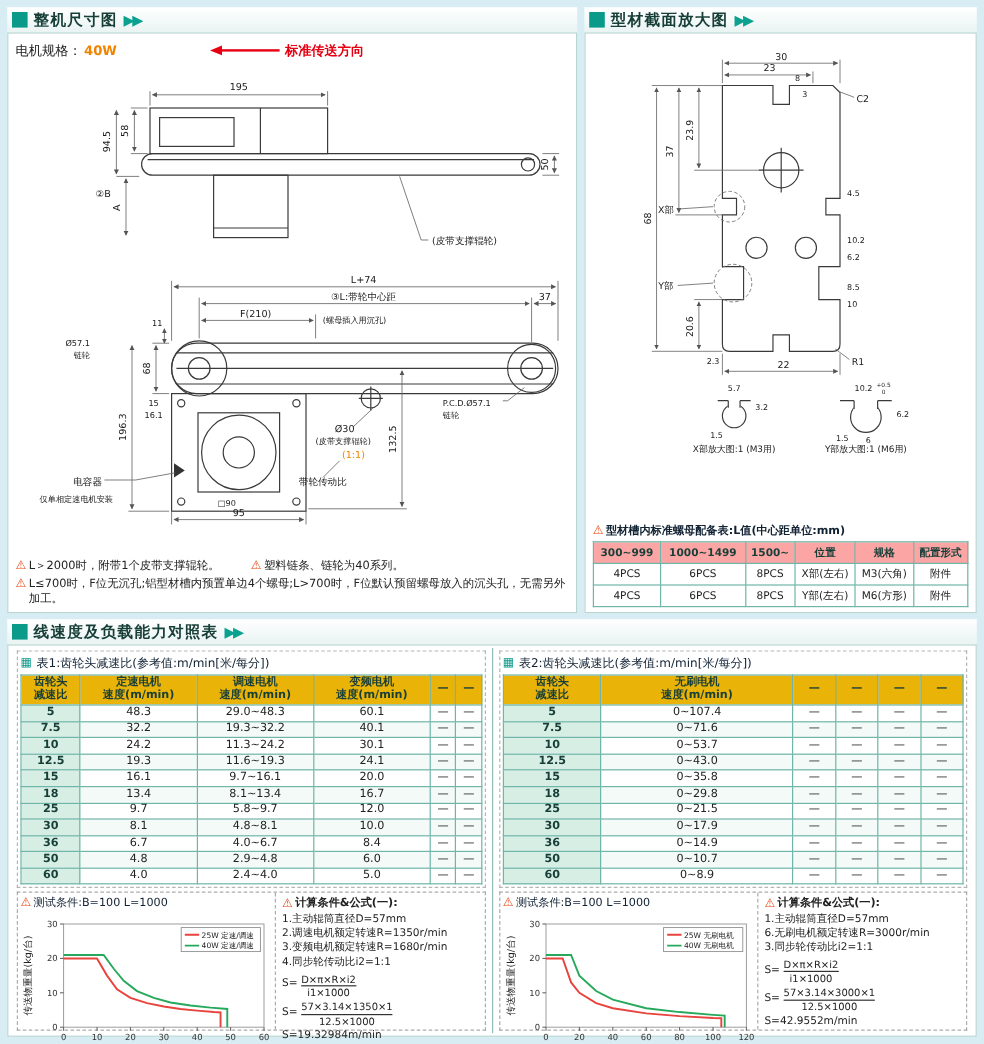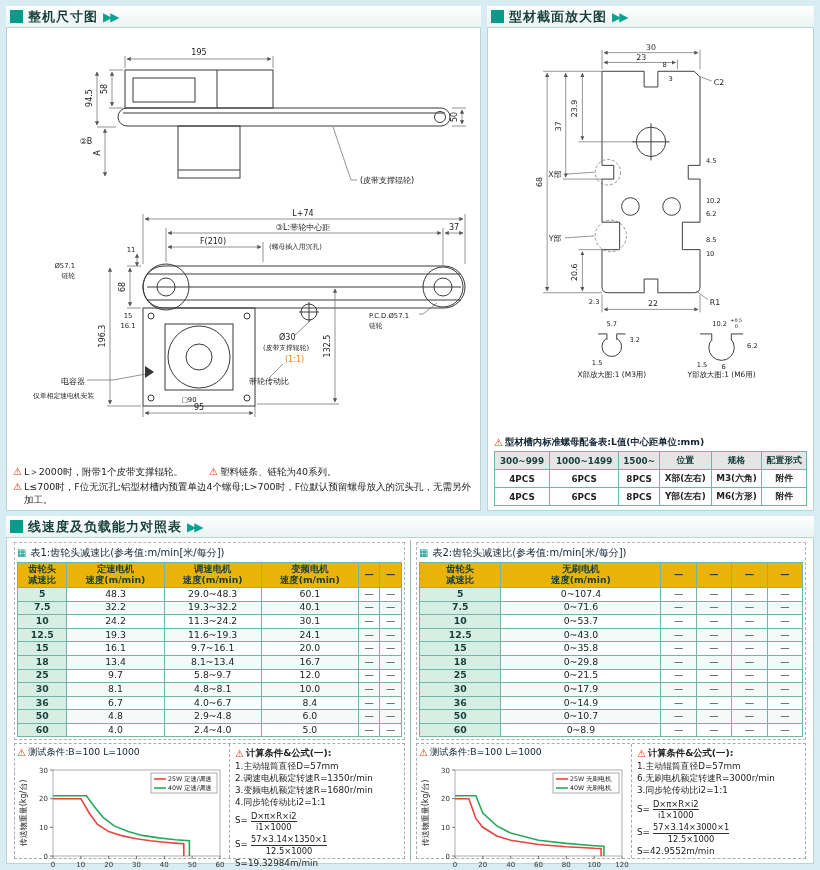--- a/index.html
+++ b/index.html
@@ -30,22 +30,22 @@
   .dwg .dash{stroke-dasharray:3 2;fill:none;stroke:#777;stroke-width:.8}
   .dwg .orange{fill:#f08300}
   .notes{margin-top:auto;font-size:9.5px;color:#222}
   .noterow{display:flex;gap:26px}
   .note{display:flex;align-items:flex-start;gap:2px;margin-top:3px;line-height:1.3}
   .warn{color:#e8400c;font-size:10px;font-weight:bold;flex:none;line-height:1.2}
   .nutblock{margin-top:auto}
   .nut-title{display:flex;gap:2px;align-items:center;font-size:9.3px;font-weight:bold;color:#123;margin-bottom:2px}
   table{border-collapse:collapse}
   .nut{width:100%}
-  .nut th,.nut td{border:1px solid #6fb5a8;font-size:8.8px;padding:2.5px 1px;text-align:center;font-weight:bold}
-  .nut th{background:#e5e5e5;font-weight:bold;color:#173f38}
+  .nut th,.nut td{border:1px solid #6fb5a8;font-size:8.8px;padding:2.5px 1px;text-align:center;font-weight:normal}
+  .nut th{background:#fca5a5;font-weight:bold;color:#173f38}
   .bottomsec{flex:1;min-height:0}
   .bottom-body{flex-direction:row !important;padding:2px !important}
   .half{width:50%;box-sizing:border-box;padding:2px 5px;display:flex;flex-direction:column;min-width:0}
   .half+.half{border-left:1px solid #8fbcb4}
   .tablebox{border:1px dashed #b5b5b5;padding:2px}
   .tcaption{display:flex;gap:4px;align-items:center;font-size:10px;color:#123;padding:1px 0 2px 0}
   .ticon{color:#0a9a8a;font-size:10px;line-height:1}
   .speed{width:100%}
   .speed th,.speed td{border:1px solid #6fb5a8;font-size:9.3px;padding:0 2px;text-align:center;line-height:1.18}
   .speed th{background:#eab308;font-weight:bold;color:#173f38;padding:1px 2px}
@@ -71,20 +71,27 @@
   <div class="toprow">
 
     <section class="sec leftsec">
       <div class="phead">
         <span class="hsq"></span>
         <span class="htitle">整机尺寸图</span>
         <span class="harr">▶▶</span>
       </div>
       <div class="pbody">
 
+        <div class="specrow">
+          <span>电机规格：</span>
+          <span class="specval">40W</span>
+          <span class="dirarrow"></span>
+          <span class="dirtail"></span>
+          <span class="dirlabel">标准传送方向</span>
+        </div>
 
         <svg class="dwg" viewBox="0 0 470 172" width="470" height="172">
           <defs>
             <marker id="m1" viewBox="0 0 10 10" refX="9" refY="5" markerWidth="6" markerHeight="6" orient="auto-start-reverse">
                 <path d="M0,0L10,5L0,10z" fill="#555"></path>
               </marker>
           </defs>
           <g class="ln">
             <rect x="105" y="76" width="332" height="18" rx="9"></rect>
             <line x1="110" y1="81" x2="432" y2="81"></line>

